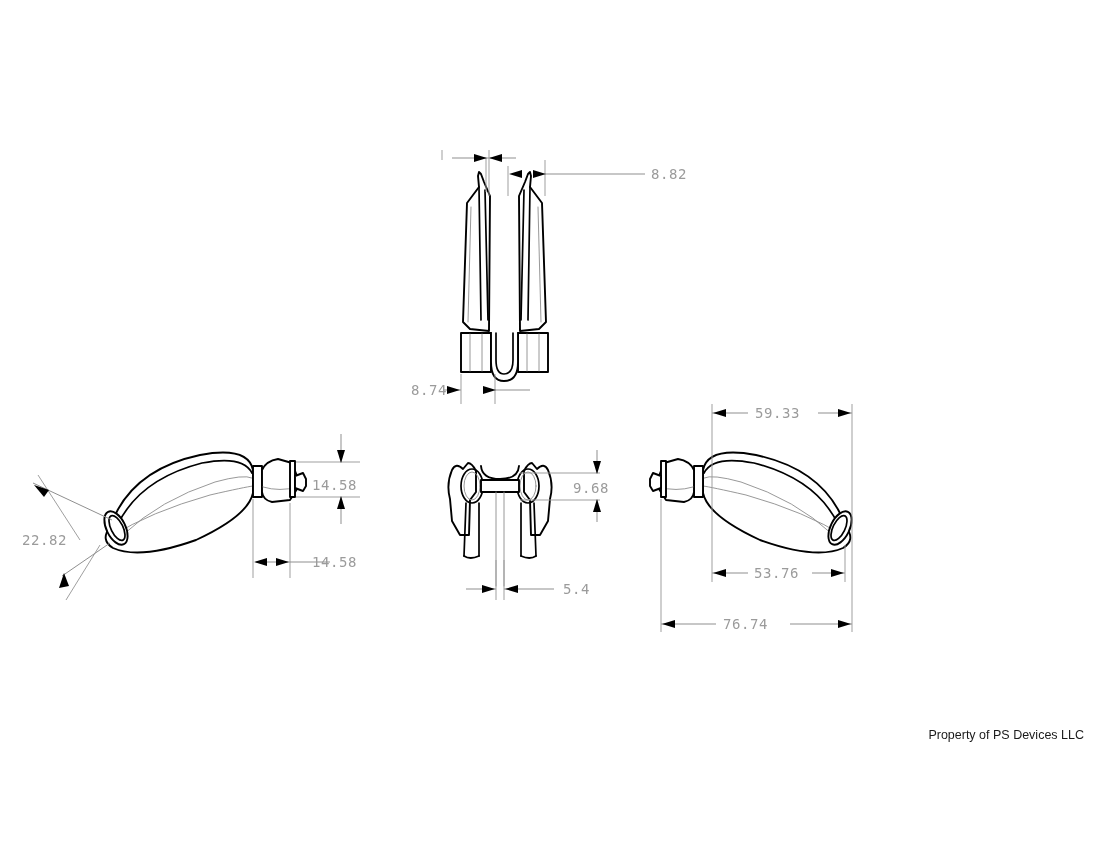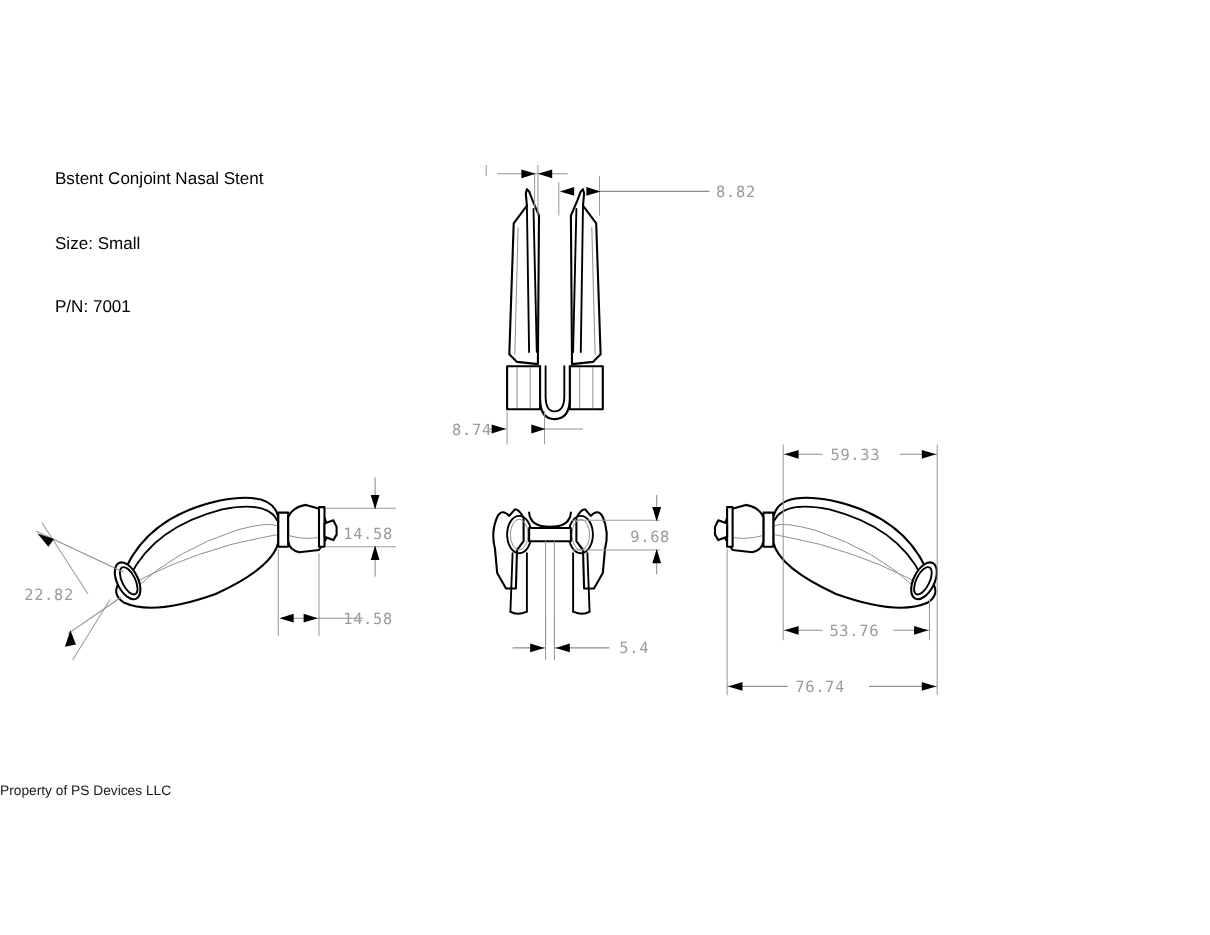--- a/index.html
+++ b/index.html
@@ -34,23 +34,23 @@
     font-size: 15.5px;
     line-height: 19.5px;
     color: #000000;
     white-space: pre;
   }
   .title-line { display: block; }
   
   .footer-note {
     position: absolute;
     left: 0;
-    top: 712px;
+    top: 728px;
     width: 1084px;
-    text-align: left;
+    text-align: right;
     font-family: "Liberation Sans", sans-serif;
     font-size: 12.5px;
     color: #1a1a1a;
   }
   
   .part-outline {
     fill: #ffffff;
     stroke: #000000;
     stroke-width: 1.9;
     stroke-linejoin: round;
@@ -89,25 +89,20 @@
     font-size: 14px;
     fill: #9b9b9b;
     letter-spacing: 0.6px;
   }
 </style>
 </head>
 <body>
 
 <div id="sheet">
 
-  <div class="title-block">
-    <span class="title-line">Bstent Conjoint Nasal Stent</span>
-    <span class="title-line">Size: Small</span>
-    <span class="title-line">P/N: 7001</span>
-  </div>
 
   <svg id="drawing-svg" viewBox="0 0 1100 850">
 
     <g>
 
       <path class="part-outline" d="M 467,203 L 463,322 L 470,329 L 489,331 L 490,196 L 484,182 L 481,174
                L 479,172 L 478,176 L 479,187 Z"></path>
       <path class="part-inner" d="M 479,187 L 481,320 M 485,190 L 488,320"></path>
       <path class="part-thin" d="M 471,207 L 468,322"></path>
 

